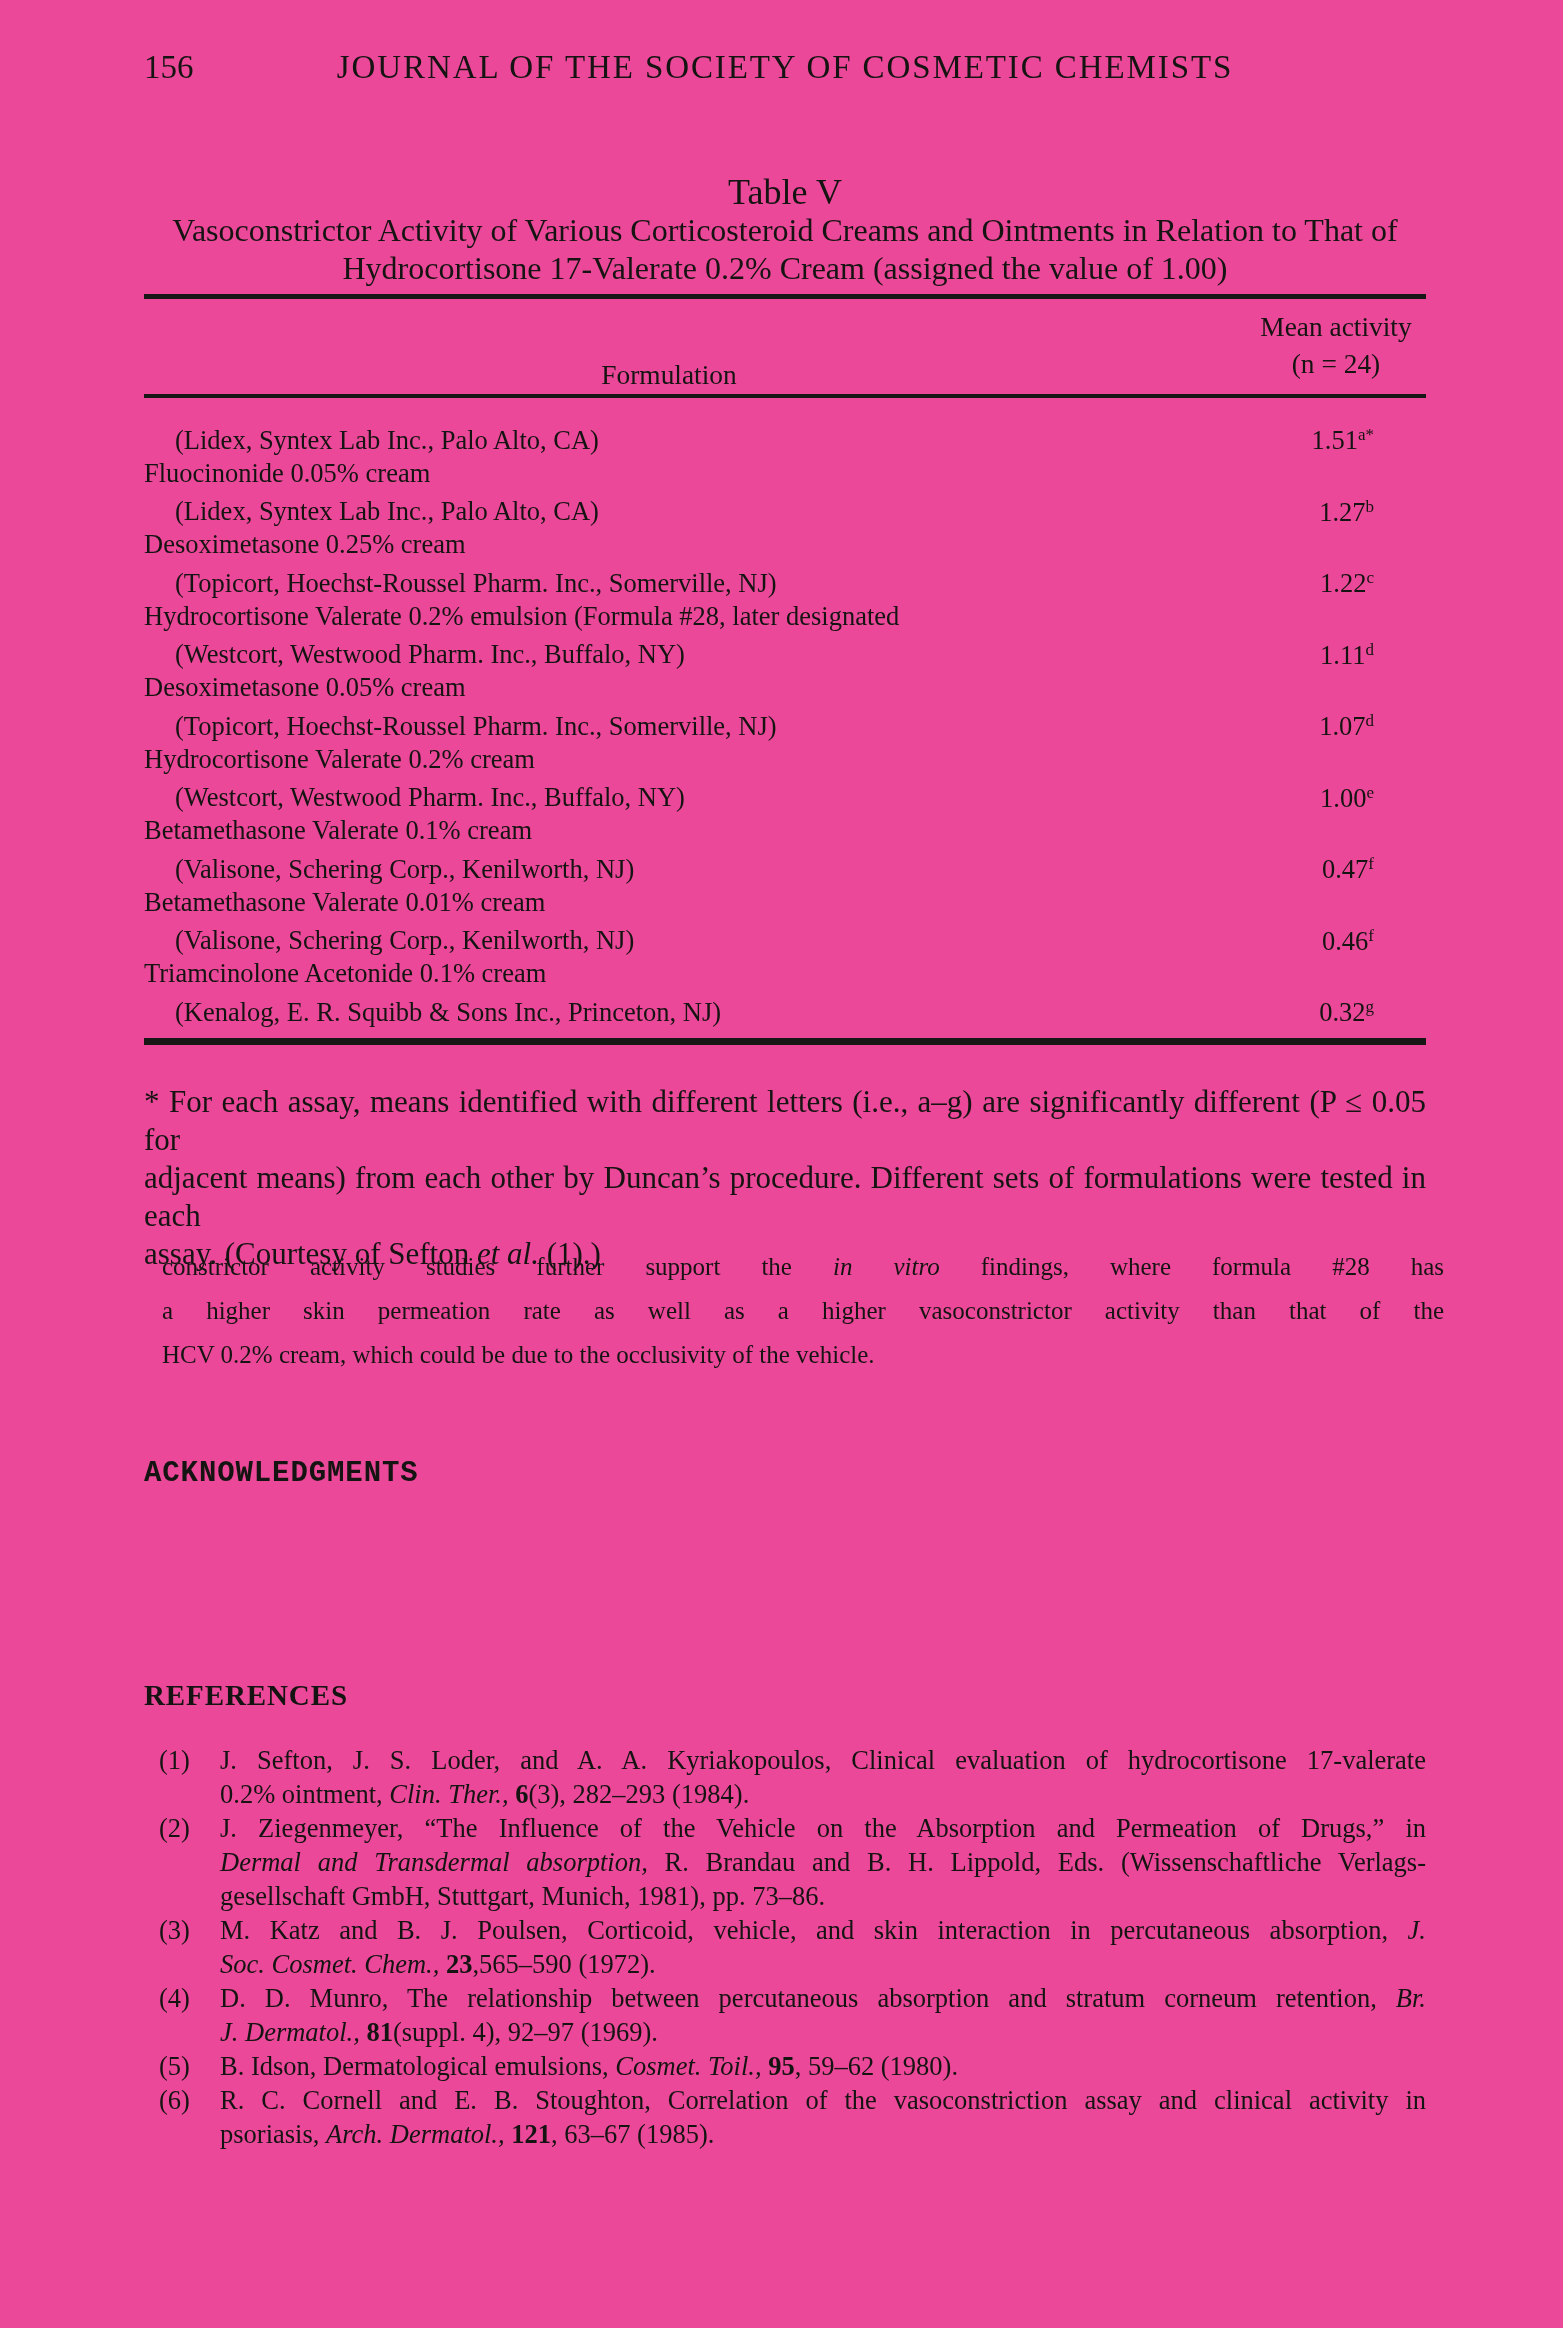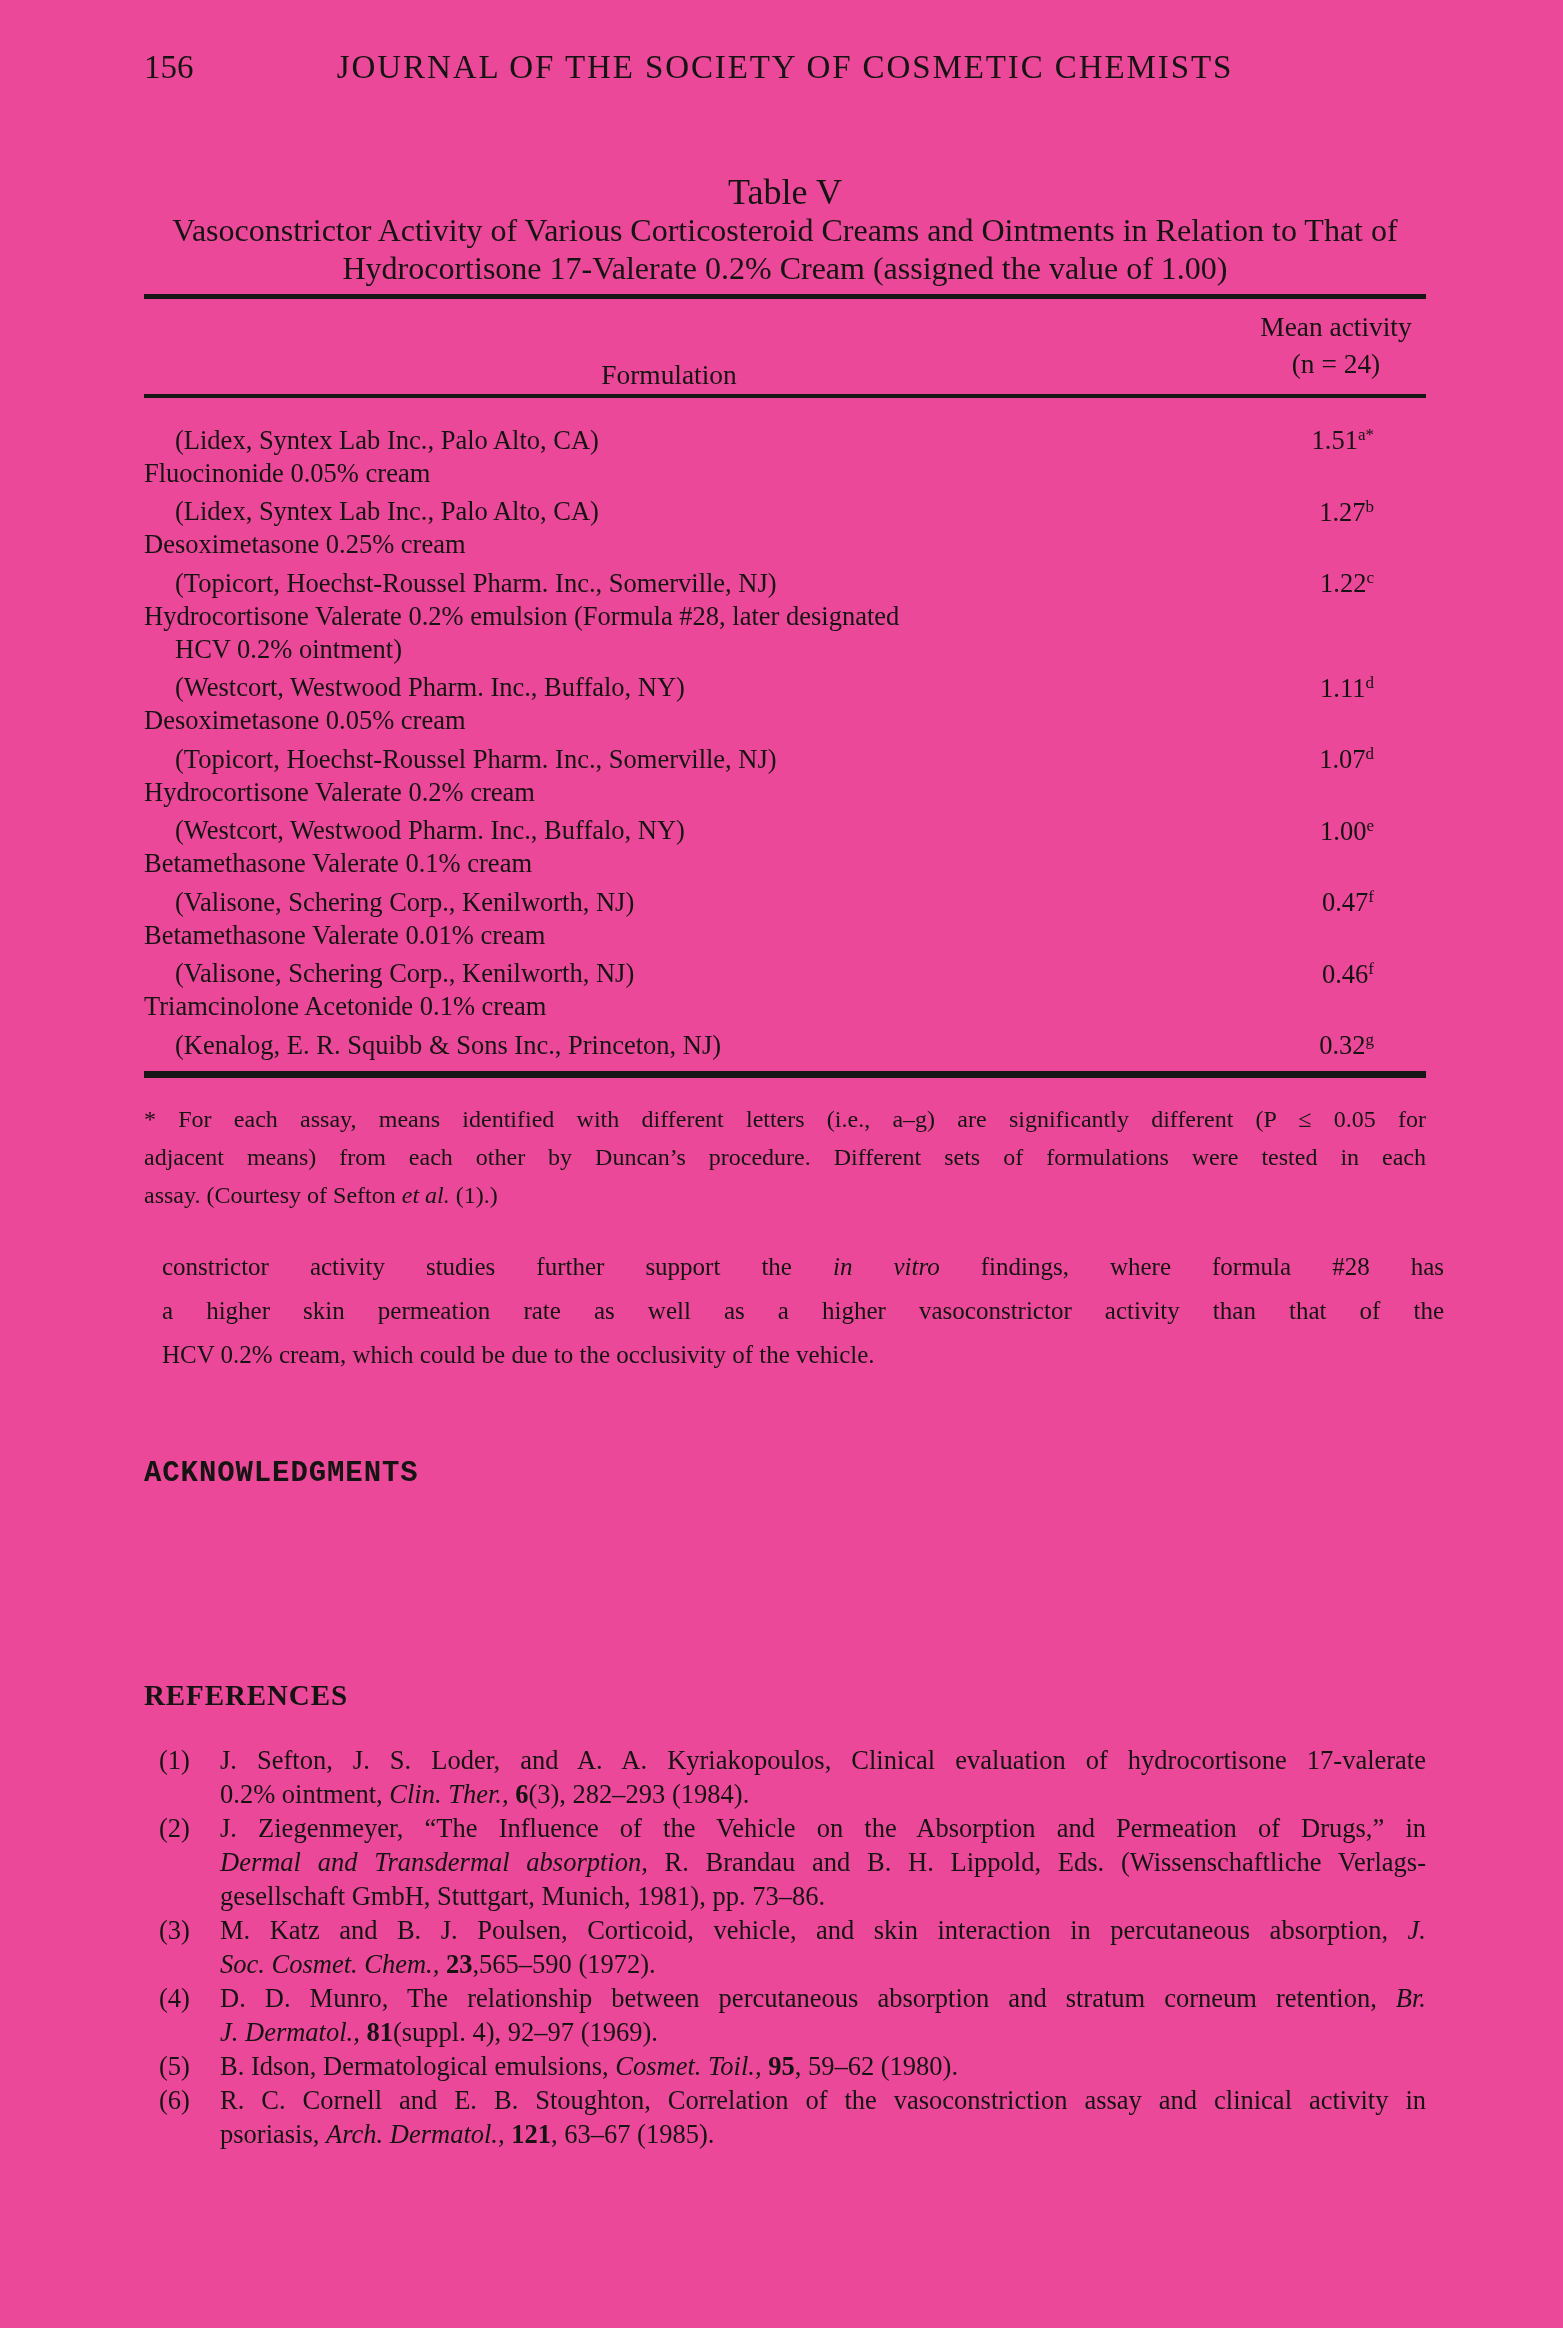--- a/index.html
+++ b/index.html
@@ -35,21 +35,21 @@
   .col-form { position: absolute; left: 388px; bottom: 2.8px; width: 274px; text-align: center; font-size: 27.4px; }
   .col-act  { position: absolute; right: 0; top: 9.5px; width: 180px; text-align: center; font-size: 27.4px; line-height: 37px; }
   .tbody { padding: 20px 0 9.5px; }
   .tline { font-size: 26.5px; line-height: 33px; }
   .tline.ind { padding-left: 31px; }
   .vline { display: flex; justify-content: space-between; align-items: baseline; }
   .vline .fname { padding-left: 31px; }
   .vline .tval { padding-right: 52px; white-space: nowrap; }
   .sup { font-size: 17px; vertical-align: 8.5px; }
 
-  .footnote { margin-top: 22px; font-size: 24px; line-height: 38px; }
+  .footnote { margin-top: 38px; font-size: 31px; line-height: 38px; }
 
   
   .jlines .tx-line { text-align: justify; text-align-last: justify; }
   .jlines .tx-line:last-child { text-align-last: auto; }
 
   .bodypara { position: absolute; top: 1245px; left: 162px; width: 1282px; font-size: 25px; line-height: 44px; }
   .ackhead  { position: absolute; top: 1457px; left: 144px; font-size: 29px; font-weight: 600; letter-spacing: 0.9px; font-family: Liberation Mono, monospace; }
   .ackpara  { position: absolute; top: 1518px; left: 144px; width: 1282px; font-size: 29px; line-height: 44px; }
   .refhead  { position: absolute; top: 1679px; left: 144px; font-size: 29px; font-weight: 600; letter-spacing: 0.9px; }
   .reflist  { position: absolute; top: 1743px; left: 144px; width: 1282px; font-size: 26.5px; line-height: 34px; }
@@ -101,21 +101,20 @@
         </div>
         <div class="trow">
           <div class="tline">Desoximetasone 0.25% cream</div>
           <div class="tline vline">
             <span class="fname">(Topicort, Hoechst-Roussel Pharm. Inc., Somerville, NJ)</span>
             <span class="tval"><span>1.22</span><span class="sup">c</span></span>
           </div>
         </div>
         <div class="trow">
           <div class="tline">Hydrocortisone Valerate 0.2% emulsion (Formula #28, later designated</div>
-          <div class="tline ind">HCV 0.2% ointment)</div>
           <div class="tline vline">
             <span class="fname">(Westcort, Westwood Pharm. Inc., Buffalo, NY)</span>
             <span class="tval"><span>1.11</span><span class="sup">d</span></span>
           </div>
         </div>
         <div class="trow">
           <div class="tline">Desoximetasone 0.05% cream</div>
           <div class="tline vline">
             <span class="fname">(Topicort, Hoechst-Roussel Pharm. Inc., Somerville, NJ)</span>
             <span class="tval"><span>1.07</span><span class="sup">d</span></span>

